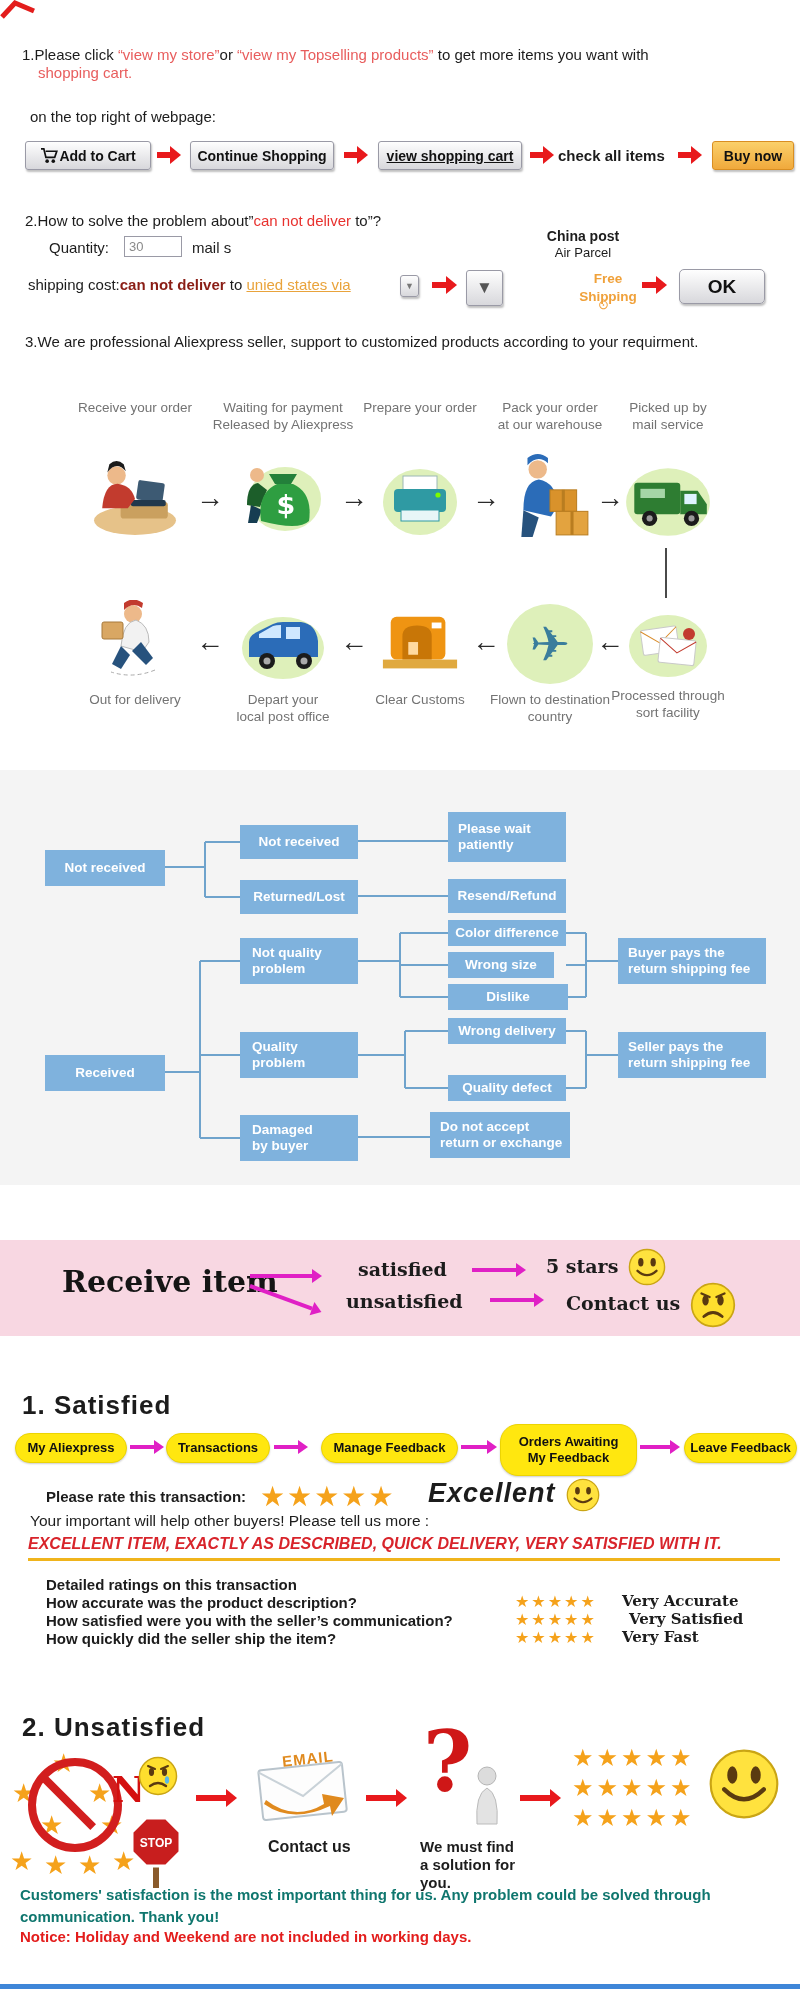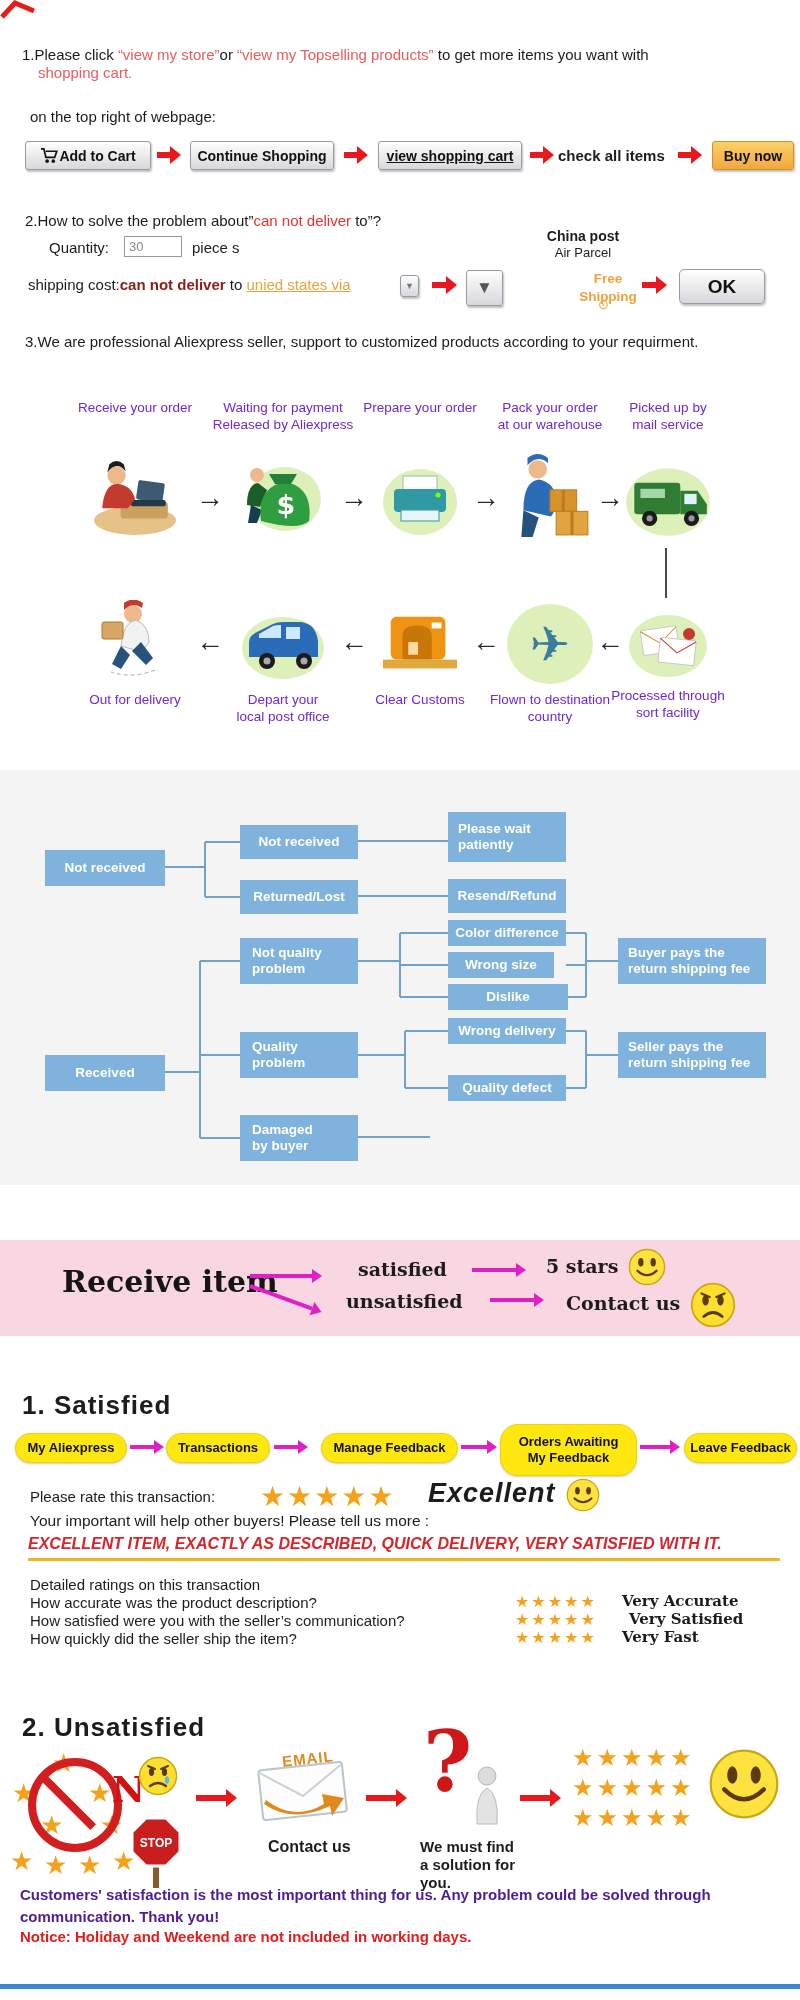--- a/index.html
+++ b/index.html
@@ -19,46 +19,46 @@
   .buynow{background:linear-gradient(#fbd06a,#f0a93c);border:1px solid #d98e22;}
   
   .ar{position:absolute;height:6px;background:#e8191c;}
   .ar:after{content:"";position:absolute;left:100%;top:50%;margin-top:-9px;
             border:9px solid transparent;border-right:0;border-left:11px solid #e8191c;}
   
   .ma{position:absolute;height:4px;background:#e020c5;transform-origin:left center;}
   .ma:after{content:"";position:absolute;left:100%;top:50%;margin-top:-7px;
             border:7px solid transparent;border-right:0;border-left:10px solid #e020c5;}
   
-  .stepcol{position:absolute;width:150px;text-align:center;font-size:13.5px;line-height:1.25;color:#6d28d9;}
+  .stepcol{position:absolute;width:150px;text-align:center;font-size:13.5px;line-height:1.25;color:#737373;}
   .icbox{position:absolute;width:96px;height:92px;display:flex;align-items:center;justify-content:center;}
   .flowarrow{position:absolute;font-size:28px;font-weight:bold;color:#2b2b2b;}
   
   #flowchart{position:absolute;left:0;top:770px;width:800px;height:415px;background:#f4f4f4;}
   .bbox{position:absolute;background:#7fb2dd;color:#fff;font-weight:bold;font-size:13.5px;
         display:flex;align-items:center;justify-content:center;text-align:center;line-height:1.2;}
   
   #banner{position:absolute;left:0;top:1240px;width:800px;height:96px;background:#f8d7e2;}
   .serifb{font-family:"DejaVu Serif","Liberation Serif",serif;font-weight:bold;}
   
   .pill{position:absolute;background:#ffe70f;border:1px solid #ecd403;border-radius:15px;
         display:flex;align-items:center;justify-content:center;text-align:center;
         font-weight:bold;font-size:13px;line-height:1.25;color:#111;box-shadow:0 1px 2px rgba(0,0,0,.2);}
   .st{color:#f5a21b;}
   .star-row .st{margin-right:2px;}
   .testimonial{color:#d8242b;font-weight:bold;font-style:italic;font-size:16px;
                border-bottom:3px solid #f0b41c;padding-bottom:5px;}
-  .q{font-weight:normal;font-size:15px;}
+  .q{font-weight:bold;font-size:15px;margin-left:16px;}
   .ans{font-family:"DejaVu Serif","Liberation Serif",serif;font-weight:bold;font-size:15px;}
   .noin{border:1px solid #9a9aa6;background:#fff;color:#8a8a8a;font-size:13px;padding:2px 4px;width:48px;}
   .prohib{position:absolute;width:78px;height:78px;border:8px solid #d21e1e;border-radius:50%;}
   .prohib:after{content:"";position:absolute;left:-6px;top:31px;width:74px;height:8px;background:#d21e1e;
                 transform:rotate(45deg);}
   .gridrow{display:flex;gap:3px;}
-  .footer-note{font-weight:bold;font-size:15px;line-height:1.45;color:#4c1d95;}
+  .footer-note{font-weight:bold;font-size:15px;line-height:1.45;color:#0f766e;}
   .notice{font-weight:bold;font-size:15px;color:#e31d1c;}
   .blueline{position:absolute;left:0;top:1984px;width:800px;height:5px;background:#3e86d8;}
 </style>
 </head>
 <body>
 
 <div class="page">
 
   <svg class="abs" style="left:0;top:0" width="38" height="20">
     <path d="M2 17 L15 3 L34 11" fill="none" stroke="#e31d1c" stroke-width="5"></path>
@@ -91,21 +91,21 @@
   <div class="ar" style="left:678px;top:152px;width:13px;"></div>
   <div class="abs gbtn buynow" style="left:712px;top:141px;width:80px;height:27px;">
     <span>Buy now</span>
   </div>
 
   <div class="abs" style="left:25px;top:212px;font-size:15px;">
     <span>2.How to solve the problem about”</span><span class="brightred">can not deliver</span><span> to”?</span>
   </div>
   <div class="abs" style="left:49px;top:239px;">Quantity:</div>
   <input class="abs noin" style="left: 124px; top: 236px;" value="30">
-  <div class="abs" style="left:192px;top:239px;">piece s</div>
+  <div class="abs" style="left:192px;top:239px;">mail s</div>
   <div class="abs bold" style="left:523px;top:228px;width:120px;text-align:center;font-size:14px;">China post</div>
   <div class="abs" style="left:523px;top:245px;width:120px;text-align:center;font-size:13px;">Air Parcel</div>
 
   <div class="abs" style="left:28px;top:276px;">
     <span>shipping cost:</span><span class="darkred">can not deliver</span><span> to </span><span class="orange-link">unied states via</span>
   </div>
   <div class="abs gbtn" style="left:400px;top:275px;width:17px;height:20px;font-size:9px;color:#777;">
     <span>▼</span>
   </div>
   <div class="ar" style="left:432px;top:282px;width:14px;"></div>
@@ -287,20 +287,22 @@
     <div class="bbox ml" style="left:618px;top:168px;width:148px;height:46px;justify-content:flex-start;padding-left:10px;box-sizing:border-box;text-align:left;">Buyer pays the
 return shipping fee</div>
     <div class="bbox ml" style="left:240px;top:262px;width:118px;height:46px;justify-content:flex-start;padding-left:12px;box-sizing:border-box;text-align:left;">Quality
 problem</div>
     <div class="bbox" style="left:448px;top:248px;width:118px;height:26px;">Wrong delivery</div>
     <div class="bbox" style="left:448px;top:305px;width:118px;height:26px;">Quality defect</div>
     <div class="bbox ml" style="left:618px;top:262px;width:148px;height:46px;justify-content:flex-start;padding-left:10px;box-sizing:border-box;text-align:left;">Seller pays the
 return shipping fee</div>
     <div class="bbox ml" style="left:240px;top:345px;width:118px;height:46px;justify-content:flex-start;padding-left:12px;box-sizing:border-box;text-align:left;">Damaged
 by buyer</div>
+    <div class="bbox ml" style="left:430px;top:342px;width:140px;height:46px;justify-content:flex-start;padding-left:10px;box-sizing:border-box;text-align:left;">Do not accept
+return or exchange</div>
   </div>
 
   <div id="banner">
     <div class="abs serifb" style="left:62px;top:24px;font-size:30px;color:#151515;">Receive item</div>
     <div class="ma" style="left:250px;top:34px;width:62px;"></div>
     <div class="ma" style="left:250px;top:44px;width:66px;transform:rotate(20deg);"></div>
     <div class="abs serifb" style="left:358px;top:18px;font-size:19px;">satisfied</div>
     <div class="abs serifb" style="left:346px;top:50px;font-size:19px;">unsatisfied</div>
     <div class="ma" style="left:472px;top:28px;width:44px;"></div>
     <div class="ma" style="left:490px;top:58px;width:44px;"></div>

